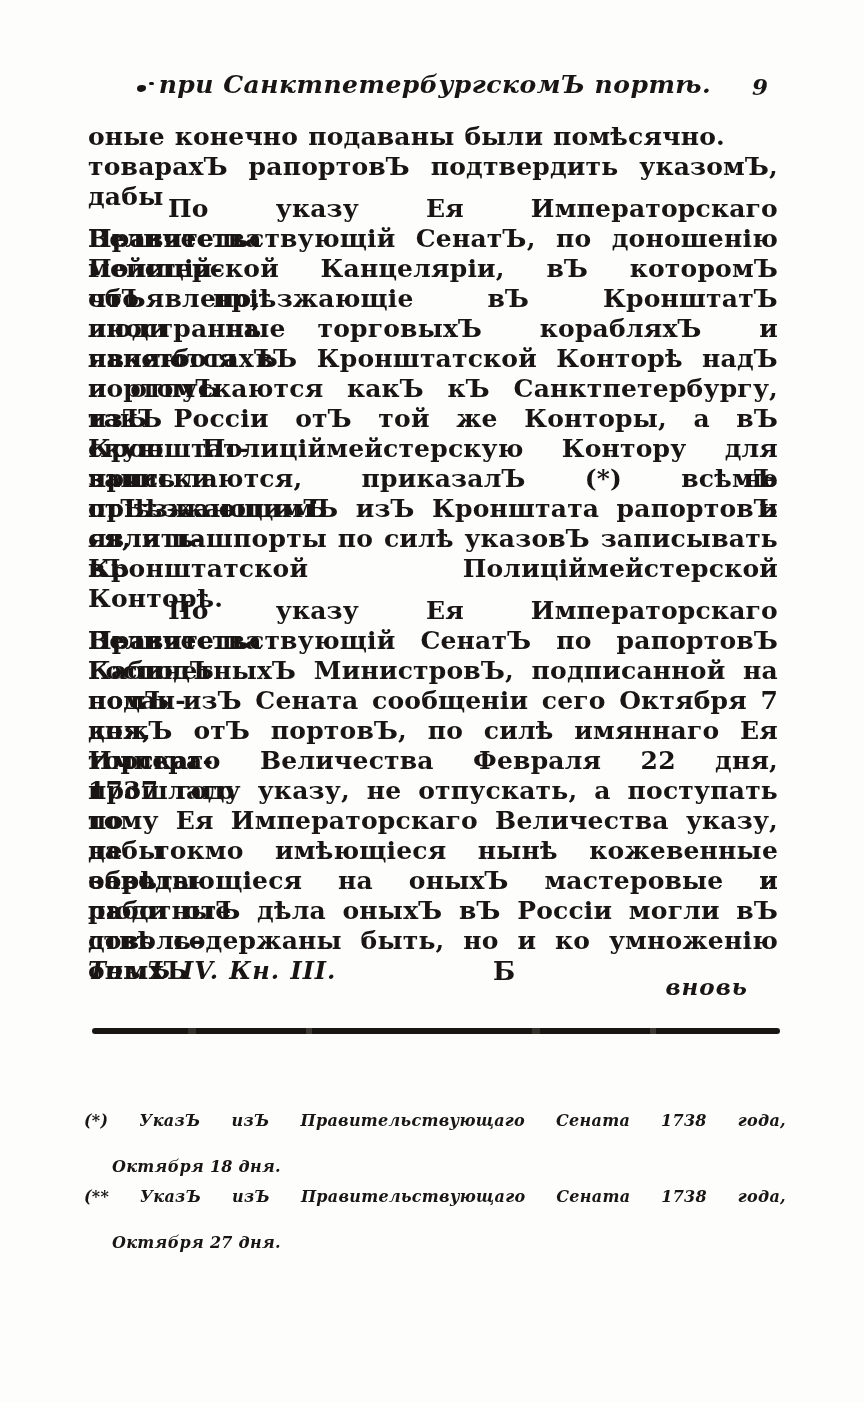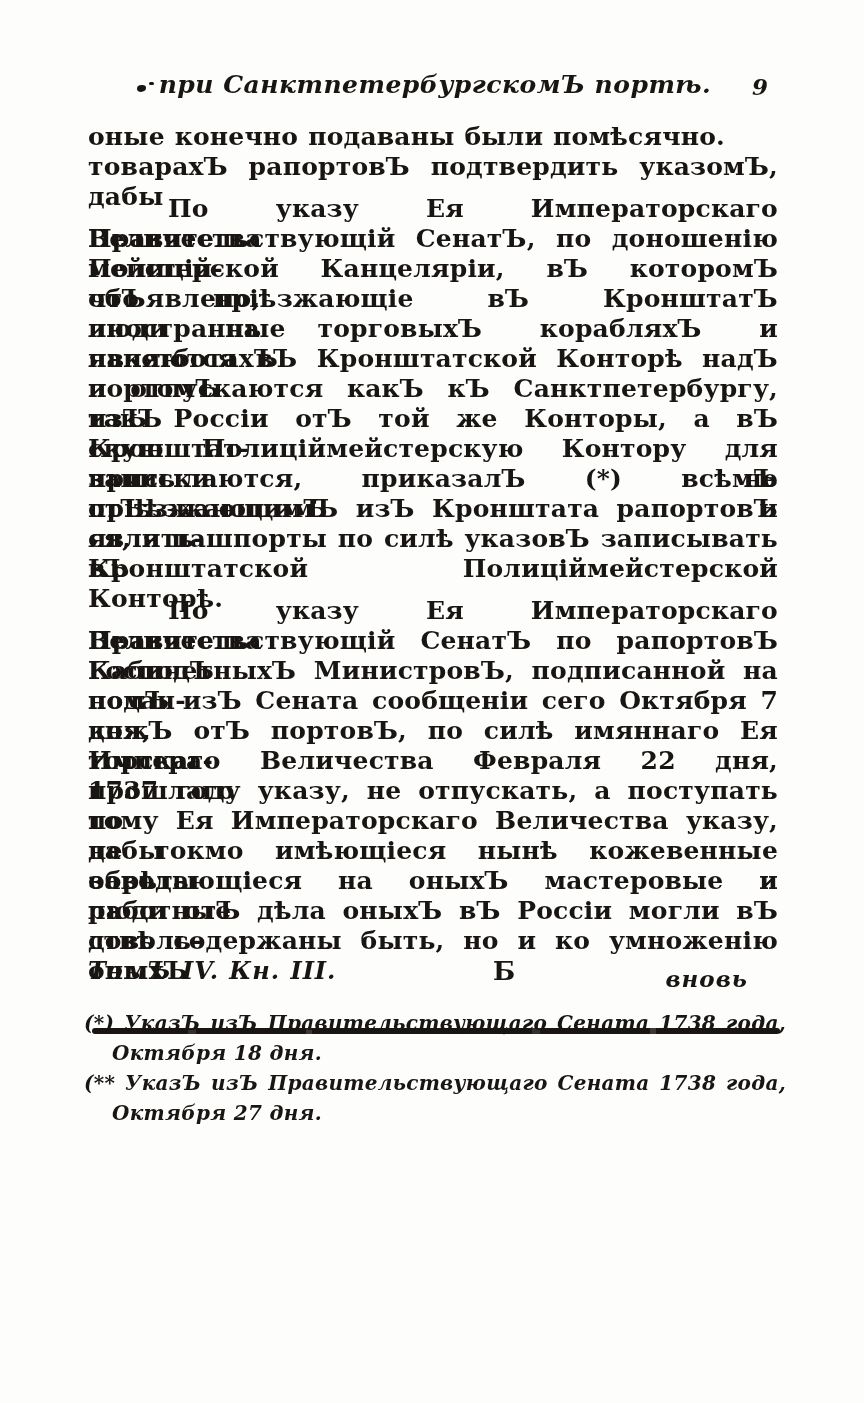--- a/index.html
+++ b/index.html
@@ -55,43 +55,43 @@
   
   .sigline{
     position:relative;height:30px;line-height:30px;margin-top:0;
   }
   .sig-left{font-style:italic;font-weight:700;font-size:24px;letter-spacing:1px;}
   .sig-center{
     position:absolute;left:405px;top:0;
     font-weight:700;font-size:26px;font-style:normal;
   }
   .sig-right{
-    position:absolute;right:30px;top:8px;
+    position:absolute;right:30px;top:16px;
     font-style:italic;font-weight:700;font-size:23px;letter-spacing:1px;
   }
   
   .rule{
     position:absolute;top:1028px;left:92px;width:688px;height:6px;
     background:repeating-linear-gradient(90deg,
       var(--ink) 0 96px, #34302b 96px 104px,
       var(--ink) 104px 214px, #3d3831 214px 220px,
       var(--ink) 220px 344px);
     border-radius:3px;
   }
   
   .footnotes{
-    position:absolute;top:1008px;left:84px;width:702px;
-    font-style:italic;font-weight:700;font-size:20px;line-height:30px;
+    position:absolute;top:1106px;left:84px;width:702px;
+    font-style:italic;font-weight:700;font-size:16px;line-height:30px;
     letter-spacing:.3px;
   }
   .fn-ln{
     text-align:justify;text-align-last:justify;height:30px;
   }
   .fn-ln.fn-cont{
-    text-align-last:left;padding-left:28px;
+    text-align-last:left;padding-left:28px;margin-top:16px;
   }
 </style>
 </head>
 <body>
 
 <div class="page">
 
   <div class="ink-speck speck-a"></div>
   <div class="ink-speck speck-b"></div>
 

